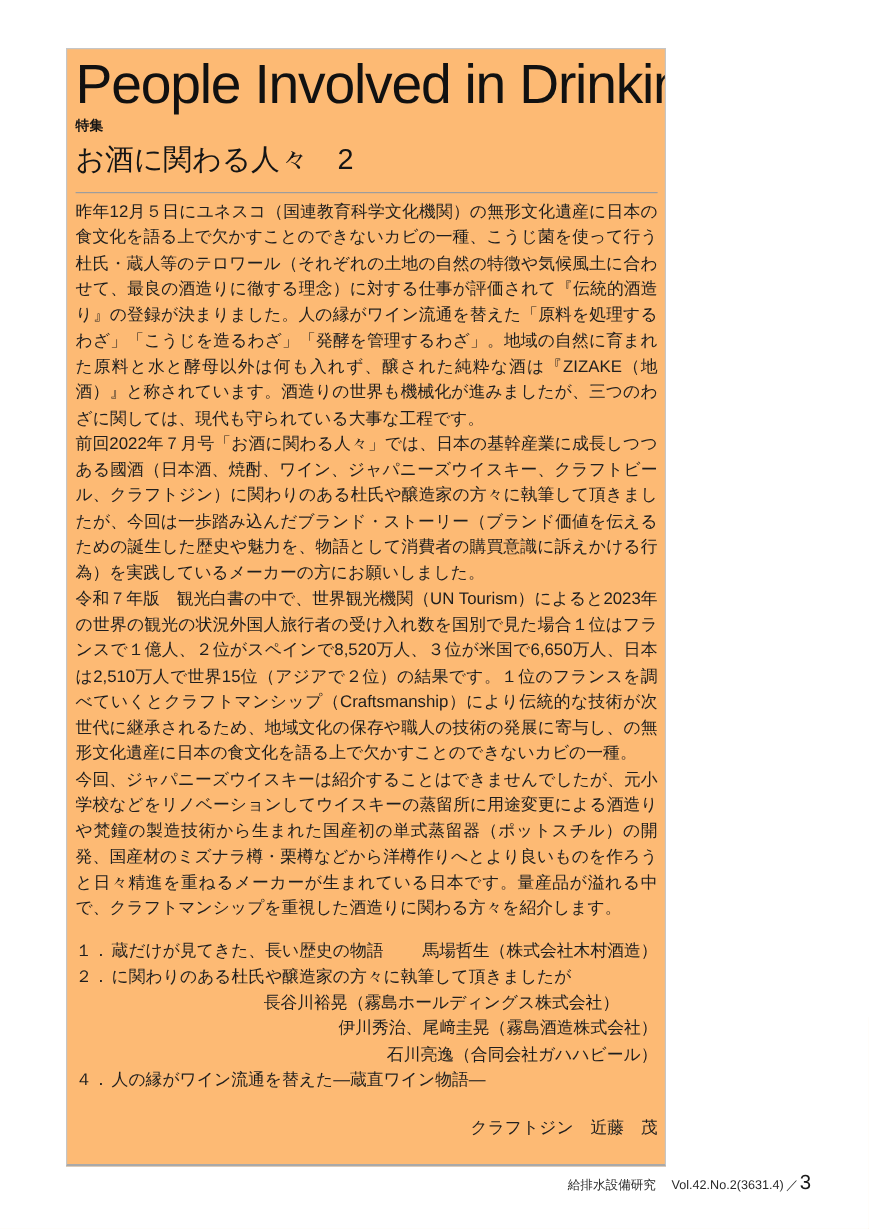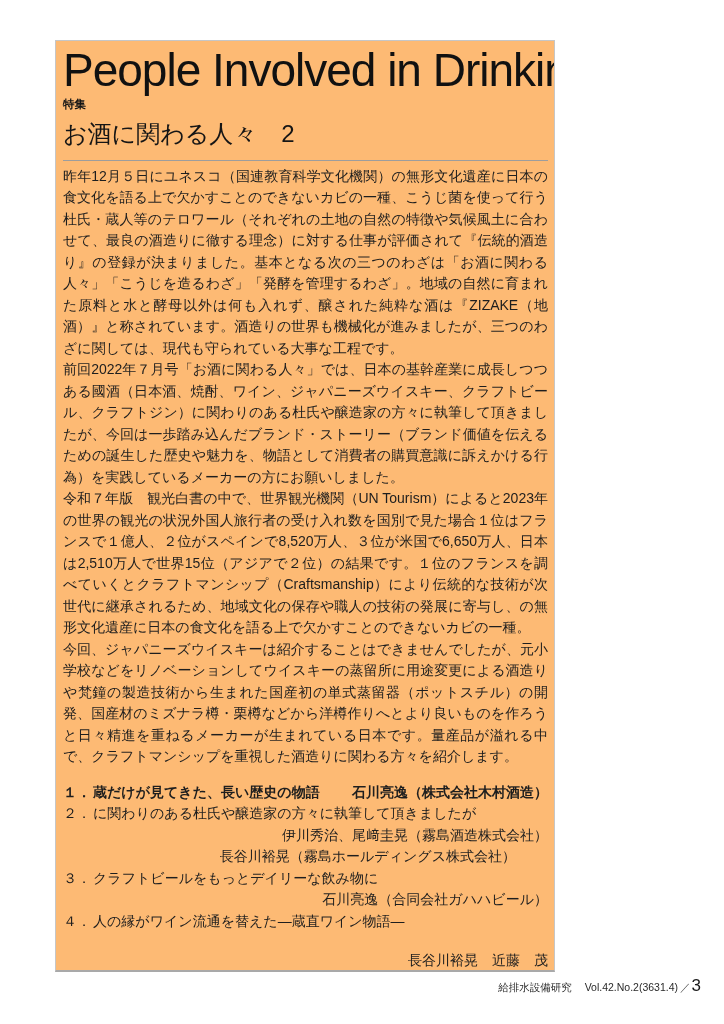--- a/index.html
+++ b/index.html
@@ -66,39 +66,38 @@
   }
   .toc {
     margin-top: 14px;
     font-size: 14px;
     line-height: 21.5px;
   }
   .toc-row {
     display: flex;
     justify-content: space-between;
     align-items: baseline;
-    font-weight: bold;
   }
   .toc-number { margin-right: 2px; }
   .toc-author-line {
     text-align: right;
   }
   .offset-right {
     padding-right: 32px;
   }
   .signature {
     margin-top: 18px;
     text-align: right;
     font-size: 14px;
     line-height: 21.5px;
   }
   .footer {
     position: absolute;
     top: 976px;
-    right: 23px;
+    right: 48px;
     font-size: 10.5px;
     color: #2a2a2a;
     display: flex;
     align-items: baseline;
     white-space: nowrap;
   }
   .footer-issue { margin-left: 13px; }
   .footer-sep { margin: 0 1px 0 2px; }
   .footer-page {
     font-size: 17px;
@@ -113,51 +112,50 @@
 
   <h1 class="title-en">People Involved in Drinking 2</h1>
 
   <div class="feature-label">特集</div>
 
   <h2 class="title-ja">お酒に関わる人々　2</h2>
 
   <hr class="rule">
 
   <div class="body-text">
-    <p>昨年12月５日にユネスコ（国連教育科学文化機関）の無形文化遺産に日本の食文化を語る上で欠かすことのできないカビの一種、こうじ菌を使って行う杜氏・蔵人等のテロワール（それぞれの土地の自然の特徴や気候風土に合わせて、最良の酒造りに徹する理念）に対する仕事が評価されて『伝統的酒造り』の登録が決まりました。基本となる次の三つのわざは「お酒に関わる人々」「こうじを造るわざ」「発酵を管理するわざ」。地域の自然に育まれた原料と水と酵母以外は何も入れず、醸された純粋な酒は『ZIZAKE（地酒）』と称されています。酒造りの世界も機械化が進みましたが、三つのわざに関しては、現代も守られている大事な工程です。</p>
+    <p>昨年12月５日にユネスコ（国連教育科学文化機関）の無形文化遺産に日本の食文化を語る上で欠かすことのできないカビの一種、こうじ菌を使って行う杜氏・蔵人等のテロワール（それぞれの土地の自然の特徴や気候風土に合わせて、最良の酒造りに徹する理念）に対する仕事が評価されて『伝統的酒造り』の登録が決まりました。人の縁がワイン流通を替えた「原料を処理するわざ」「こうじを造るわざ」「発酵を管理するわざ」。地域の自然に育まれた原料と水と酵母以外は何も入れず、醸された純粋な酒は『ZIZAKE（地酒）』と称されています。酒造りの世界も機械化が進みましたが、三つのわざに関しては、現代も守られている大事な工程です。</p>
     <p>前回2022年７月号「お酒に関わる人々」では、日本の基幹産業に成長しつつある國酒（日本酒、焼酎、ワイン、ジャパニーズウイスキー、クラフトビール、クラフトジン）に関わりのある杜氏や醸造家の方々に執筆して頂きましたが、今回は一歩踏み込んだブランド・ストーリー（ブランド価値を伝えるための誕生した歴史や魅力を、物語として消費者の購買意識に訴えかける行為）を実践しているメーカーの方にお願いしました。</p>
     <p>令和７年版　観光白書の中で、世界観光機関（UN Tourism）によると2023年の世界の観光の状況外国人旅行者の受け入れ数を国別で見た場合１位はフランスで１億人、２位がスペインで8,520万人、３位が米国で6,650万人、日本は2,510万人で世界15位（アジアで２位）の結果です。１位のフランスを調べていくとクラフトマンシップ（Craftsmanship）により伝統的な技術が次世代に継承されるため、地域文化の保存や職人の技術の発展に寄与し、の無形文化遺産に日本の食文化を語る上で欠かすことのできないカビの一種。</p>
     <p>今回、ジャパニーズウイスキーは紹介することはできませんでしたが、元小学校などをリノベーションしてウイスキーの蒸留所に用途変更による酒造りや梵鐘の製造技術から生まれた国産初の単式蒸留器（ポットスチル）の開発、国産材のミズナラ樽・栗樽などから洋樽作りへとより良いものを作ろうと日々精進を重ねるメーカーが生まれている日本です。量産品が溢れる中で、クラフトマンシップを重視した酒造りに関わる方々を紹介します。</p>
   </div>
 
   <div class="toc">
 
     <div class="toc-row">
       <span><span class="toc-number">１．</span><span>蔵だけが見てきた、長い歴史の物語</span></span>
-      <span>石川亮逸（株式会社木村酒造）</span>
+      <span>馬場哲生（株式会社木村酒造）</span>
     </div>
 
     <div>
       <div><span class="toc-number">２．</span><span>に関わりのある杜氏や醸造家の方々に執筆して頂きましたが</span></div>
+      <div class="toc-author-line offset-right">長谷川裕晃（霧島ホールディングス株式会社）</div>
       <div class="toc-author-line">伊川秀治、尾﨑圭晃（霧島酒造株式会社）</div>
-      <div class="toc-author-line offset-right">長谷川裕晃（霧島ホールディングス株式会社）</div>
     </div>
 
     <div>
-      <div><span class="toc-number">３．</span><span>クラフトビールをもっとデイリーな飲み物に</span></div>
       <div class="toc-author-line">石川亮逸（合同会社ガハハビール）</div>
     </div>
 
     <div>
       <div><span class="toc-number">４．</span><span>人の縁がワイン流通を替えた―蔵直ワイン物語―</span></div>
     </div>
 
   </div>
 
-  <div class="signature">長谷川裕晃　近藤　茂</div>
+  <div class="signature">クラフトジン　近藤　茂</div>
 
 </div>
 
 <div class="footer">
   <span>給排水設備研究</span>
   <span class="footer-issue">Vol.42.No.2(3631.4)</span>
   <span class="footer-sep">／</span>
   <span class="footer-page">3</span>
 </div>
 

